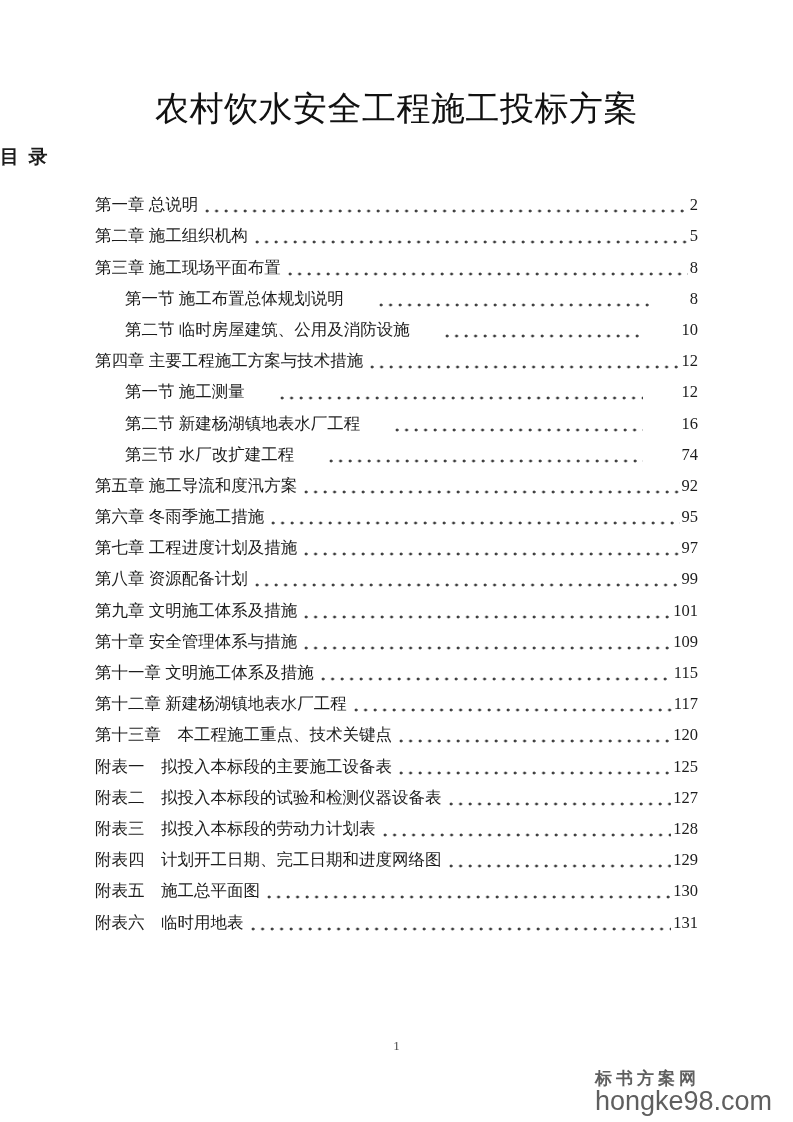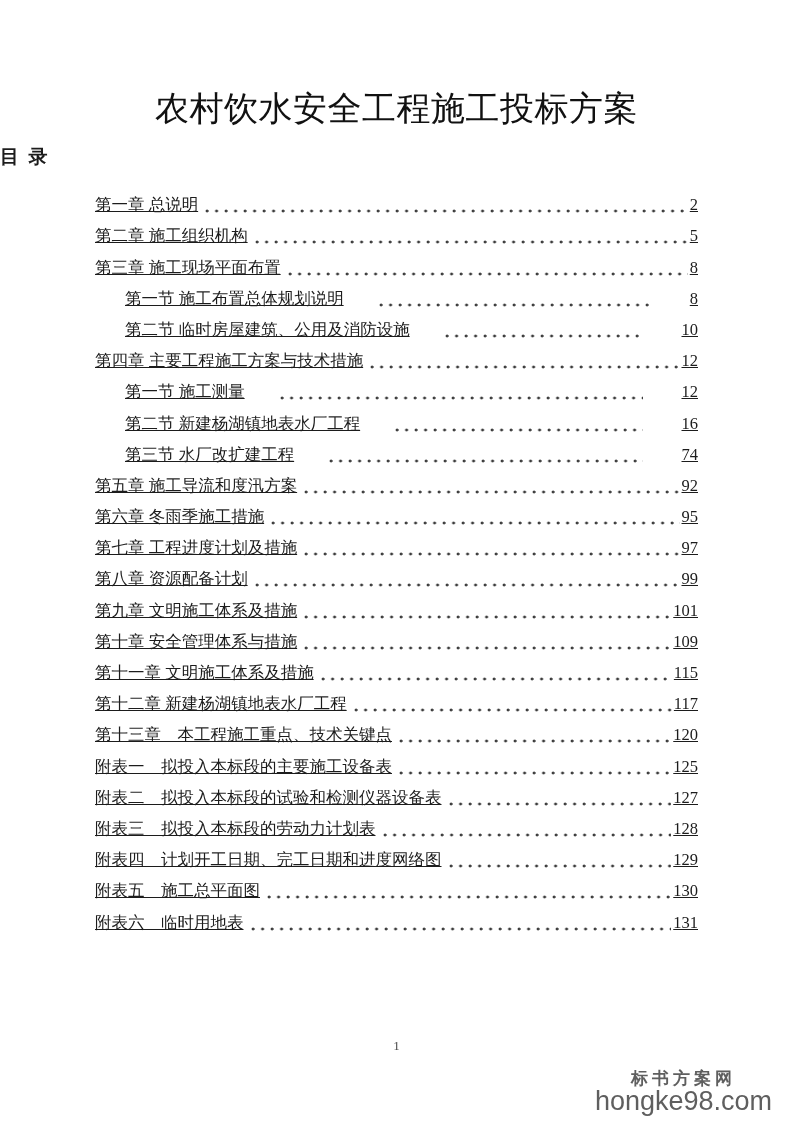--- a/index.html
+++ b/index.html
@@ -44,21 +44,20 @@
   .toc {
     margin: 16px 95px 0 95px; 
   }
   .toc-row {
     display: flex;
     align-items: flex-end;
     height: 31.2px;
     font-size: 16.5px;
     line-height: 22px;
     color: var(--text);
-    text-decoration: underline;
   }
   .toc-row.lvl2 { padding-left: 30px; gap: 28px; }
   .toc-label { white-space: nowrap; }
   .toc-page  { white-space: nowrap; }
   .leader {
     flex: 1;
     height: 12px;
     margin: 0 2px 3px 7px;
     background-image: radial-gradient(circle at 2px 2px, var(--leader-dots) 1.3px, transparent 1.7px);
     background-size: 9.5px 4px;
@@ -72,21 +71,21 @@
     right: 0;
     top: 1038px;
     text-align: center;
     font-size: 13px;
     color: var(--page-num);
   }
   .watermark {
     position: absolute;
     right: 21px;
     bottom: 8px;
-    text-align: center;
+    text-align: left;
     font-family: "Liberation Sans", "DejaVu Sans", sans-serif;
     color: var(--watermark);
   }
   .watermark-name {
     font-size: 17px;
     font-weight: bold;
     letter-spacing: 4px;
     line-height: 20px;
   }
   .watermark-url {

